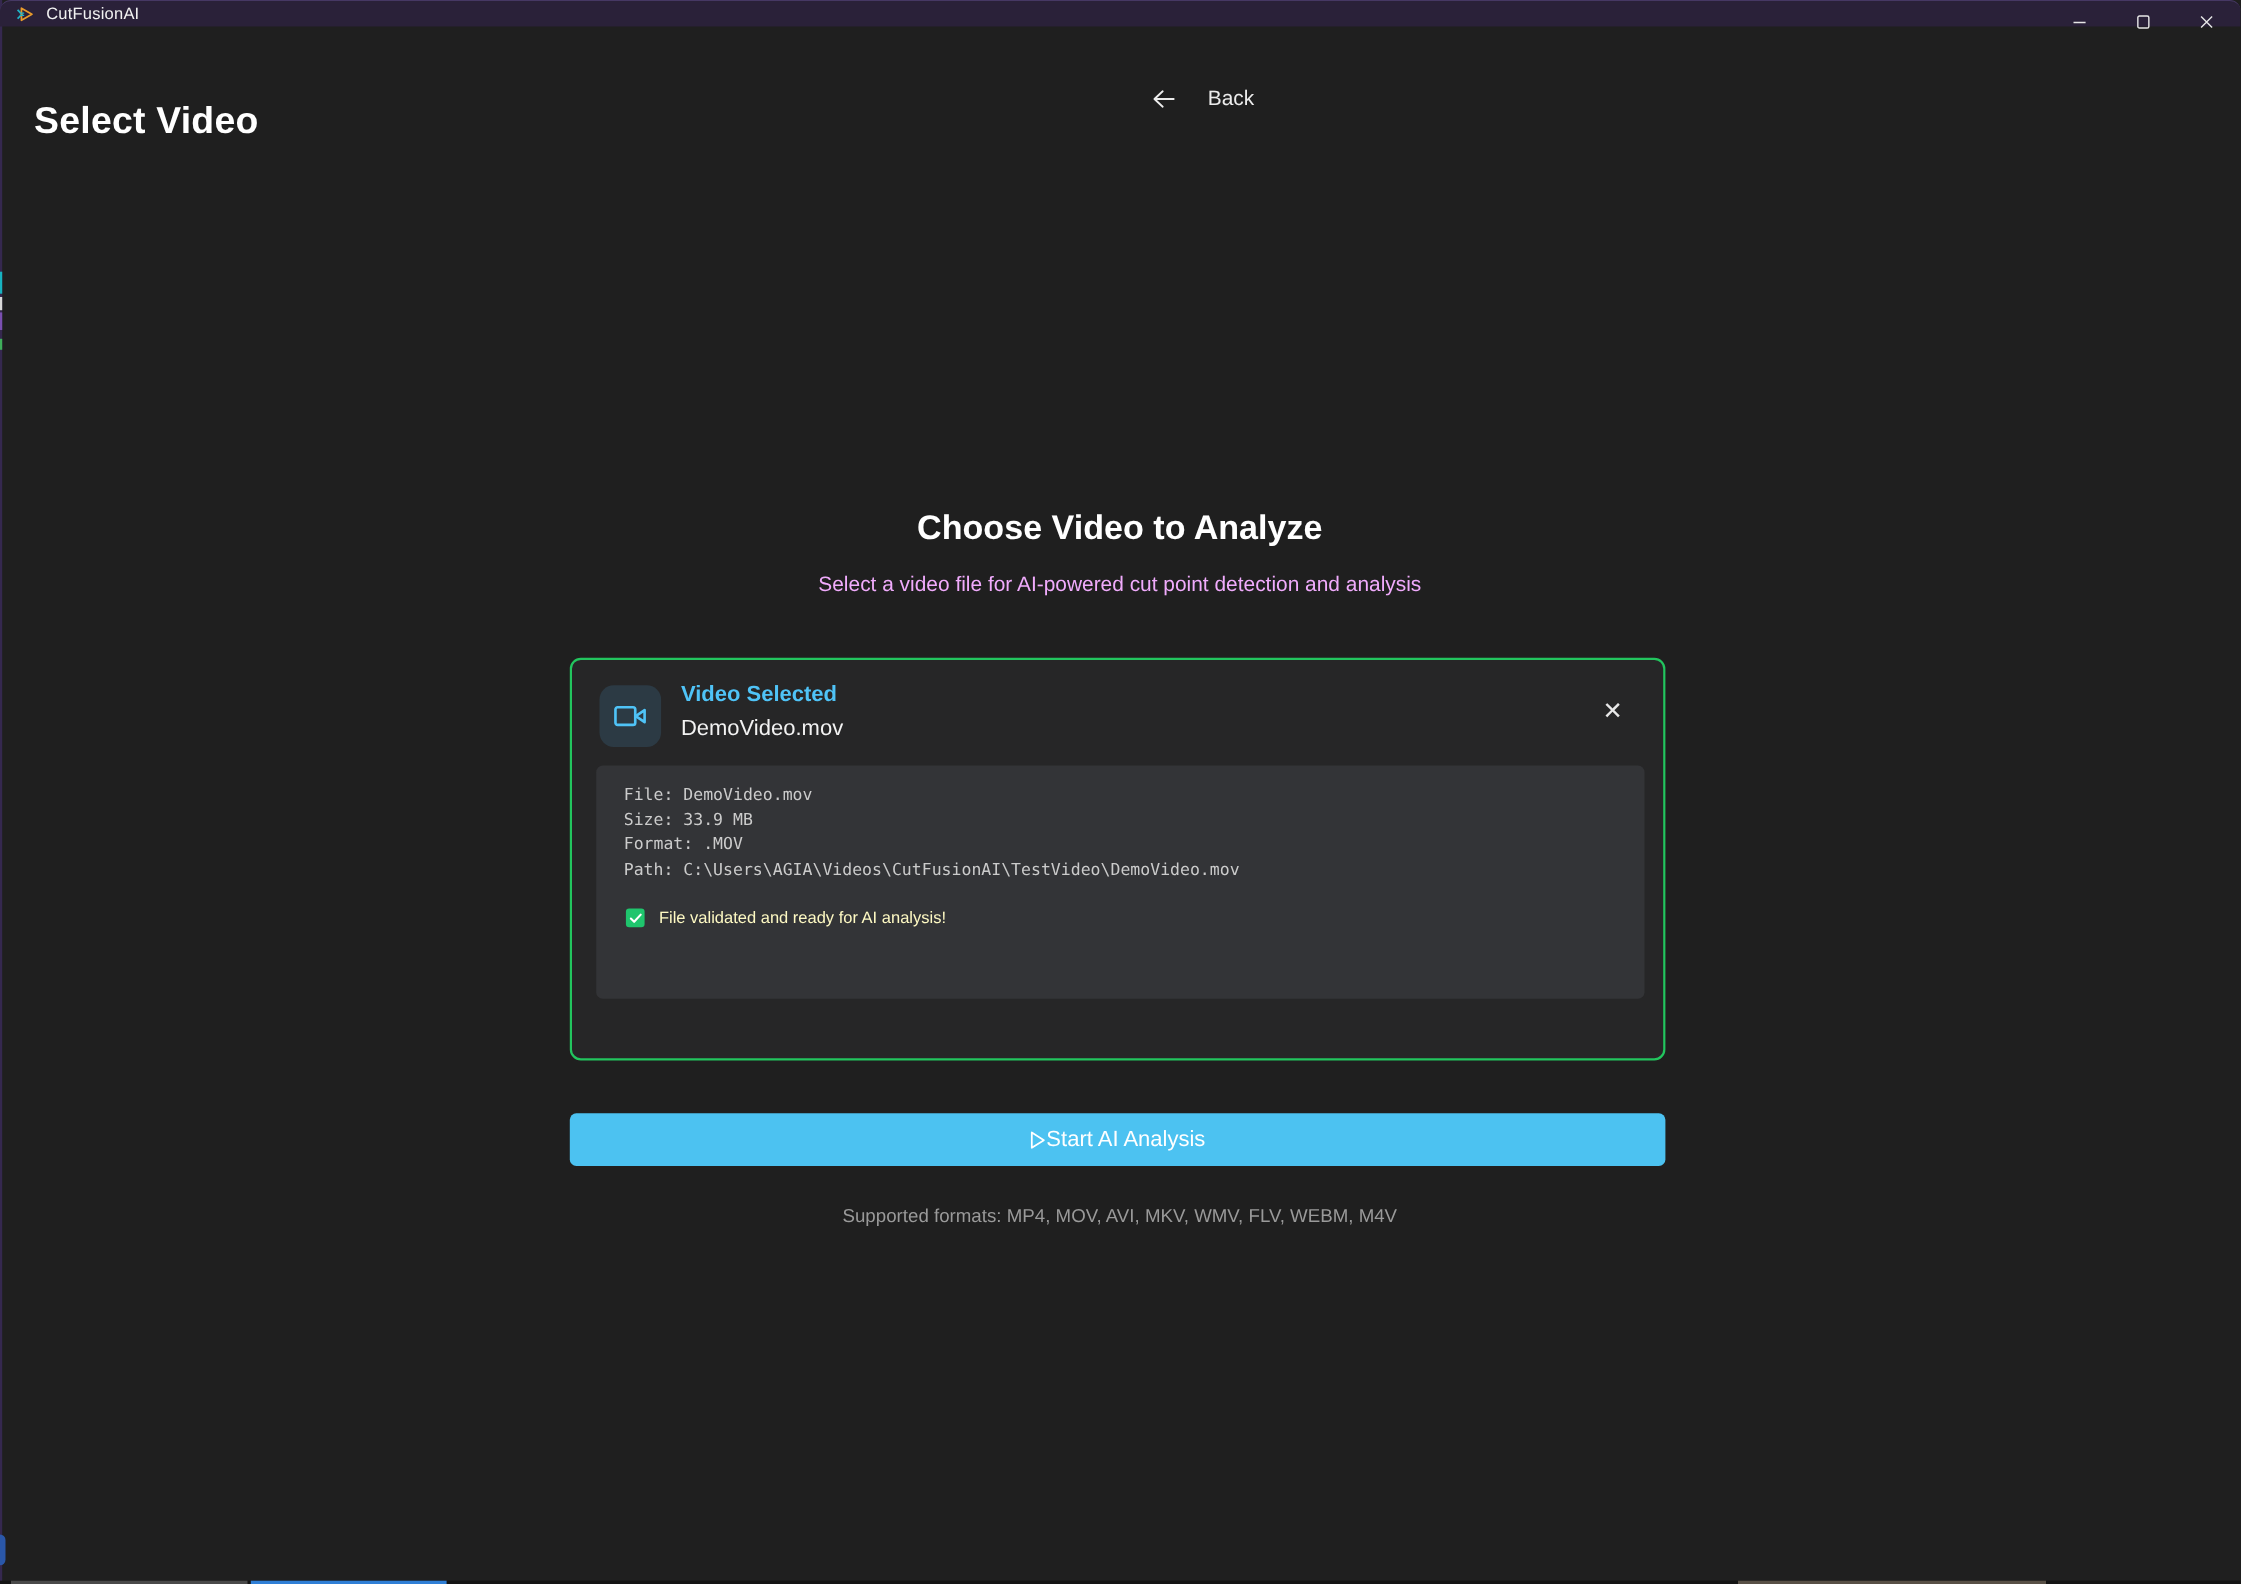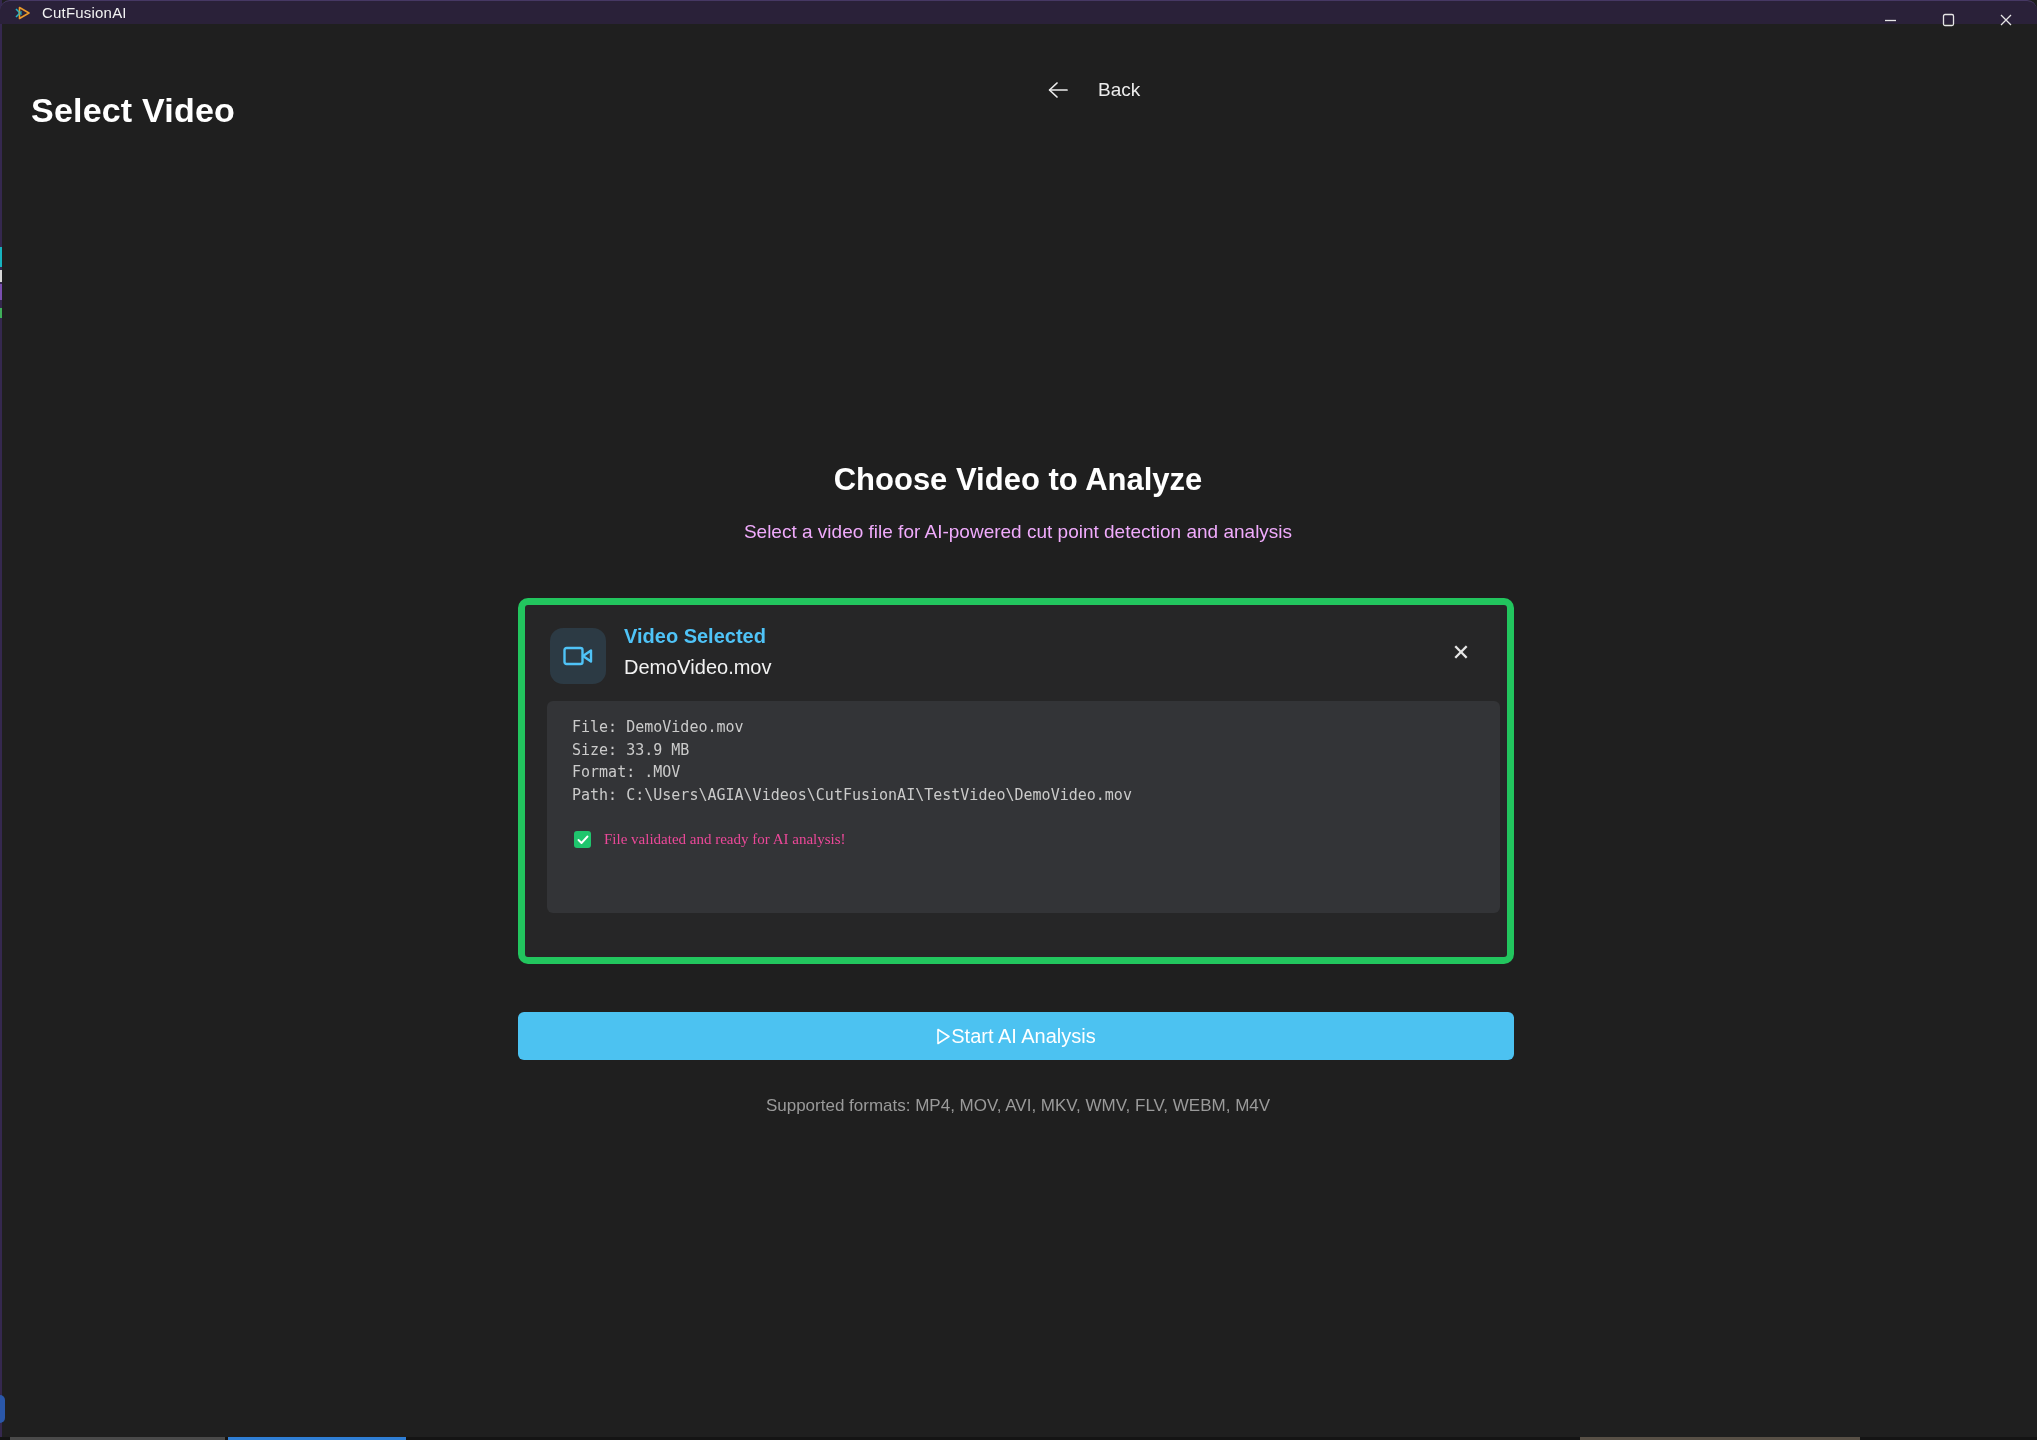--- a/index.html
+++ b/index.html
@@ -46,21 +46,21 @@
     position:absolute;left:0;right:0;top:462px;
     text-align:center;color:#ffffff;font-size:31px;font-weight:700;
   }
   .choose-sub{
     position:absolute;left:0;right:0;top:521px;
     text-align:center;color:#f0abfc;font-size:19px;
   }
   
   .card{
     position:absolute;left:0;top:598px;width:996px;height:366px;
-    background:#262627;border:7px solid #22c55e;border-radius:10px;
+    background:#262627;border:2px solid #22c55e;border-radius:10px;
     box-sizing:border-box;
   }
   .video-icon-box{
     position:absolute;left:25px;top:23px;width:56px;height:56px;
     background:#2c3a44;border-radius:13px;
     display:flex;align-items:center;justify-content:center;
   }
   .card-status{position:absolute;left:99px;top:20px;color:#4fc3f7;font-size:20px;font-weight:700;}
   .card-filename{position:absolute;left:99px;top:51px;color:#f2f2f2;font-size:20px;}
   .card-close{
@@ -77,22 +77,22 @@
   .mono-line{
     font-family:"DejaVu Sans Mono","Liberation Mono",monospace;
     font-size:15px;line-height:22.6px;color:#cbcbcb;white-space:pre;
   }
   .validated-row{display:flex;align-items:center;gap:13px;margin-top:25px;margin-left:2px;}
   .check-box{
     width:17px;height:17px;background:#1fc56d;border-radius:3px;
     display:flex;align-items:center;justify-content:center;flex:none;
   }
   .validated-text{
-    font-family:Liberation Serif, serif;
-    font-size:15px;color:#ec4899;
+    font-family:Liberation Sans, sans-serif;
+    font-size:15px;color:#fef9c3;
   }
   
   .start-btn{
     position:absolute;left:0;top:1012px;width:996px;height:48px;
     background:#4cc2f1;border:none;border-radius:6px;cursor:pointer;
     display:flex;align-items:center;justify-content:center;
     color:#ffffff;font-size:20px;font-family:"Liberation Sans",sans-serif;
   }
   .formats-note{
     position:absolute;left:0;right:0;top:1096px;

